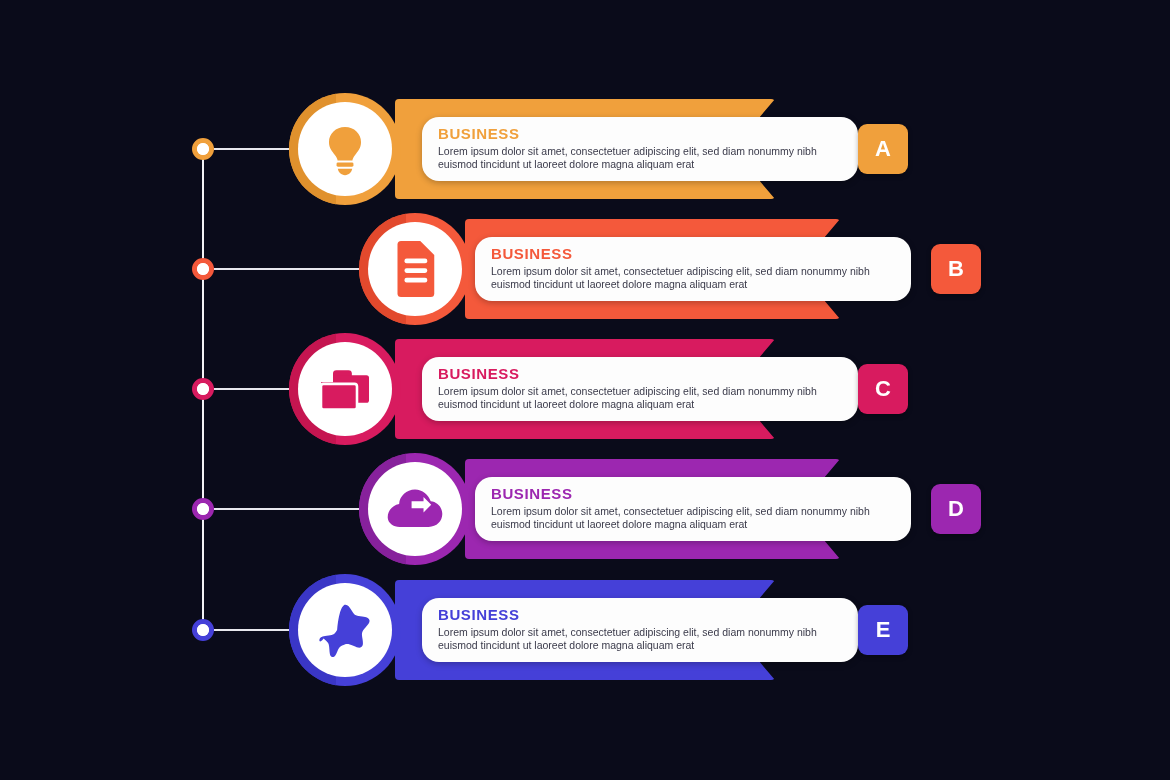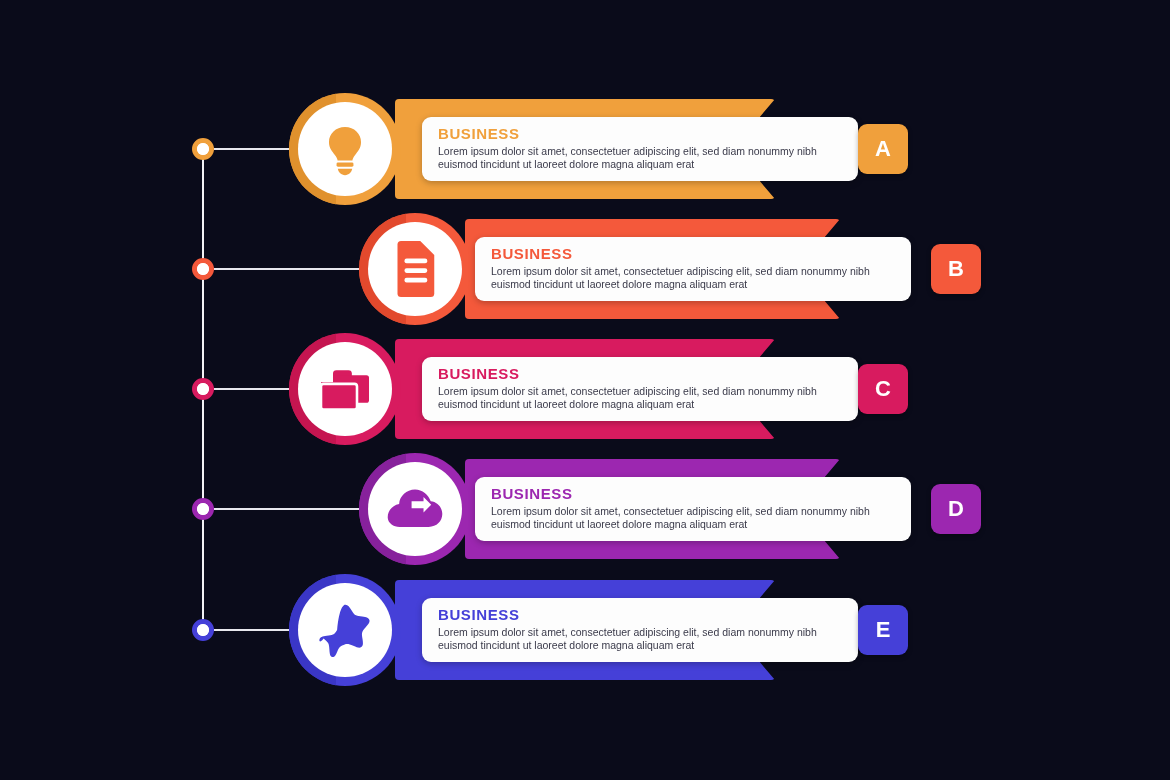--- a/index.html
+++ b/index.html
@@ -47,21 +47,21 @@
     top:0;left:0;
     height:100px;
     border-radius:4px;
   }
 
   .card{
     position:absolute;
     top:18px;
     height:64px;
     background:#fdfdfd;
-    border-radius:9px;
+    border-radius:17px;
     box-shadow:0 2px 6px rgba(0,0,0,.25);
     box-sizing:border-box;
     padding:9px 16px 0 16px;
   }
   .card .ttl{
     font-size:15px;
     font-weight:bold;
     letter-spacing:.6px;
     margin:0 0 4px 0;
     line-height:1;

